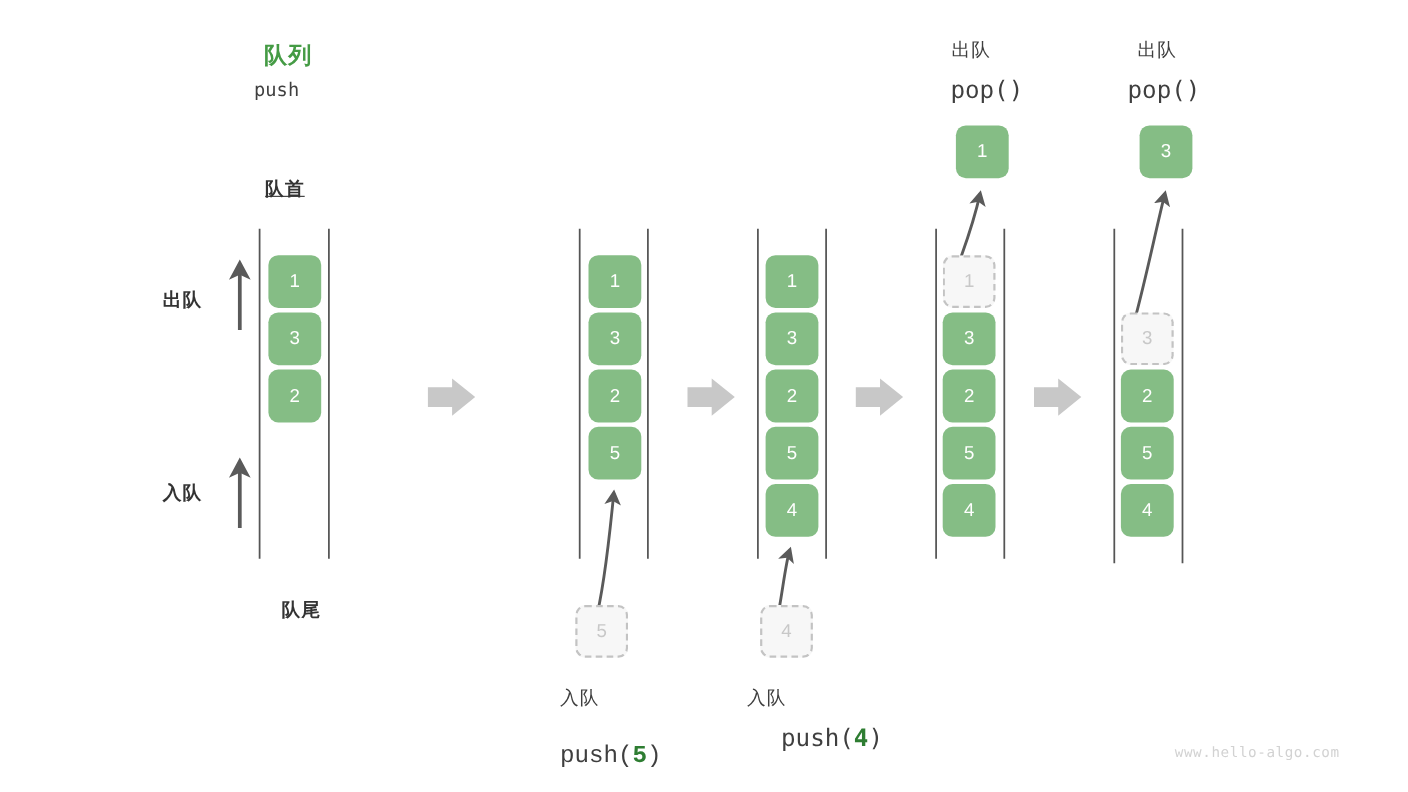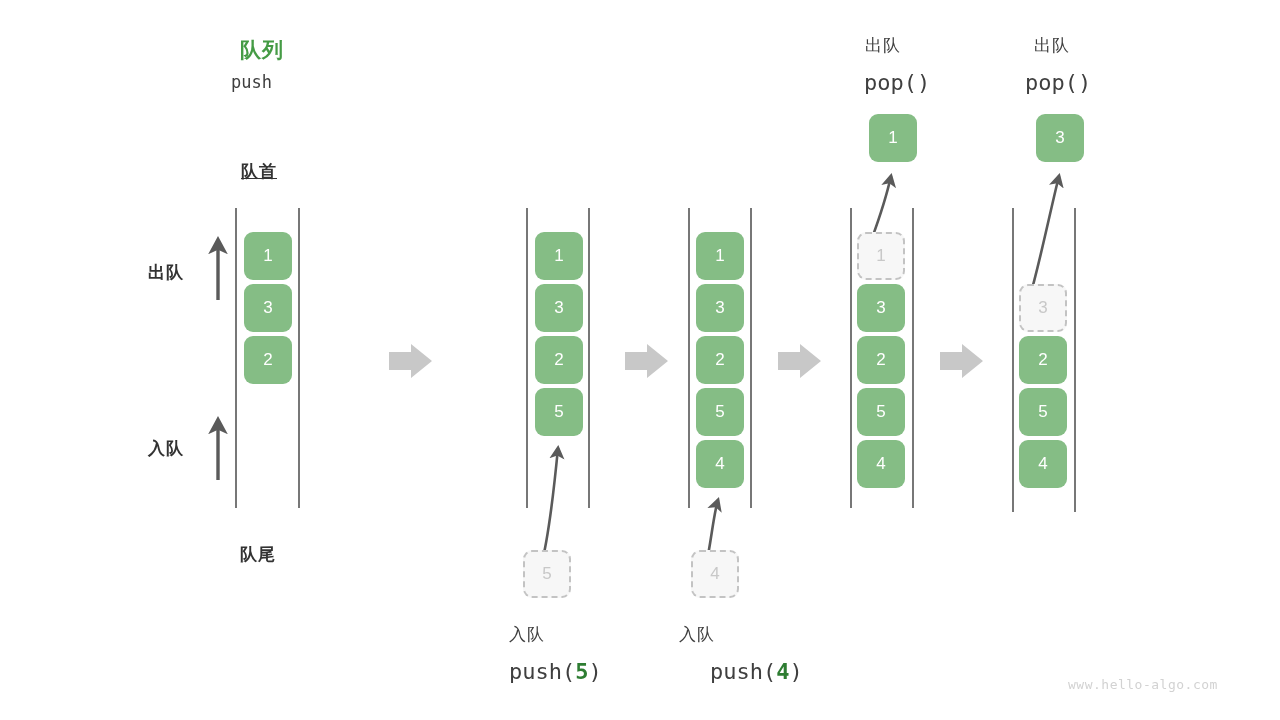--- a/index.html
+++ b/index.html
@@ -108,33 +108,33 @@
     <path d="M706,566 C711,542 714,512 718,500" stroke="#5a5a5a" stroke-width="2.6" fill="none" marker-end="url(#ah2)"></path>
 
     <path d="M867,252 C874,232 884,208 891,176" stroke="#5a5a5a" stroke-width="2.6" fill="none" marker-end="url(#ah2)"></path>
     <path d="M1029,300 C1040,262 1050,212 1059,176" stroke="#5a5a5a" stroke-width="2.6" fill="none" marker-end="url(#ah2)"></path>
   </svg>
 
   <div class="lbl title-cn" style="left:240px;top:36px;">队列</div>
   <div class="lbl title-en" style="left:231px;top:72px;">push</div>
 
   <div class="lbl head-cn" style="left:241px;top:160px;text-decoration:underline;">队首</div>
-  <div class="lbl head-cn" style="left:240px;top:543px;">队尾</div>
+  <div class="lbl head-cn" style="left:256px;top:543px;">队尾</div>
 
   <div class="lbl side-cn" style="left:148px;top:261px;">出队</div>
   <div class="lbl side-cn" style="left:148px;top:437px;">入队</div>
 
   <div class="lbl op-cn" style="left:865px;top:34px;">出队</div>
   <div class="lbl op-code" style="left:864px;top:70px;">pop()</div>
 
   <div class="lbl op-cn" style="left:1034px;top:34px;">出队</div>
   <div class="lbl op-code" style="left:1025px;top:70px;">pop()</div>
 
   <div class="lbl op-cn" style="left:509px;top:623px;">入队</div>
-  <div class="lbl op-code" style="left:509px;top:659px;">
+  <div class="lbl op-code" style="left:509px;top:675px;font-family:Liberation Mono, monospace;">
     <span>push(</span><span class="num">5</span><span>)</span>
   </div>
 
   <div class="lbl op-cn" style="left:679px;top:623px;">入队</div>
   <div class="lbl op-code" style="left:710px;top:659px;">
     <span>push(</span><span class="num">4</span><span>)</span>
   </div>
 
   <div class="cell" style="left:244px;top:232px;">1</div>
   <div class="cell" style="left:244px;top:284px;">3</div>

